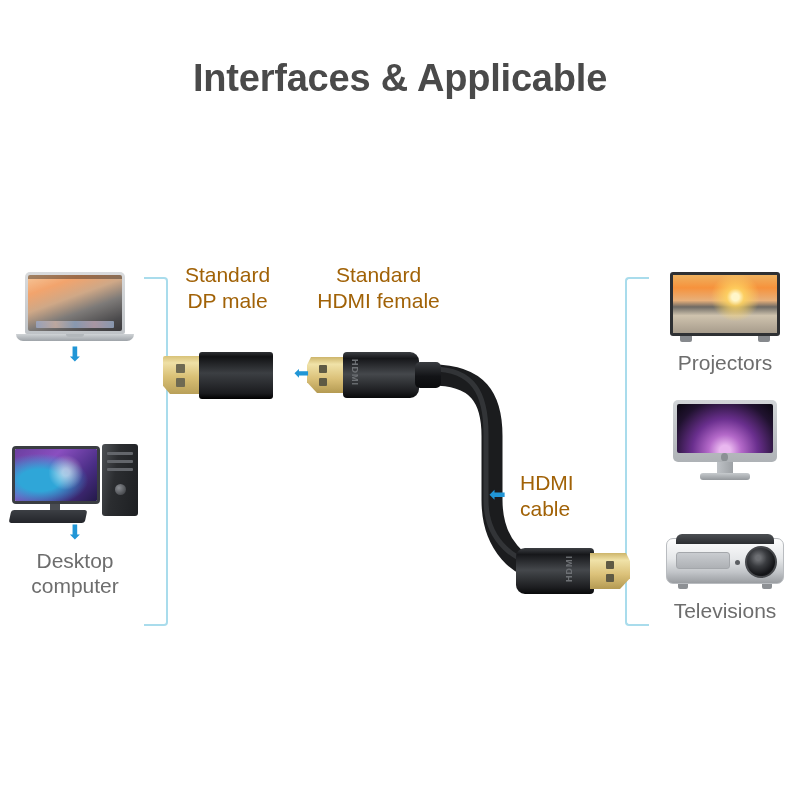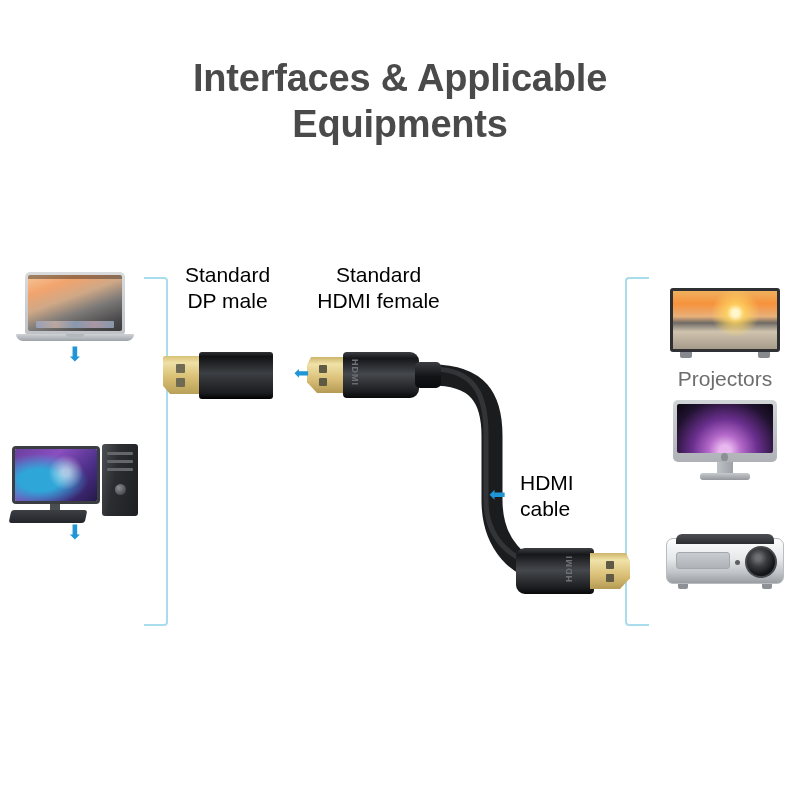--- a/index.html
+++ b/index.html
@@ -311,21 +311,21 @@
     border-radius: 0 0 2px 2px;
   }
   .projector .foot.l { left: 12px; }
   .projector .foot.r { right: 12px; }
 
   
   .center-label {
     position: absolute;
     font-size: 21px;
     line-height: 26px;
-    color: #000000;
+    color: #a16207;
     text-align: center;
     white-space: pre-line;
   }
   #label-dp   { left: 160px; top: 262px; width: 135px; }
   #label-hdmi { left: 296px; top: 262px; width: 165px; }
   #label-cable{ left: 520px; top: 470px; width: 110px; text-align: left; }
 
   .arrow-left {
     position: absolute;
     color: #2196d6;
@@ -443,21 +443,20 @@
 
   svg.cable { position: absolute; left: 0; top: 0; overflow: visible; }
 </style>
 </head>
 <body>
 
 <div id="page">
 
   <div class="title">
     <span>Interfaces &amp; Applicable</span>
-    <span class="line2">Equipments</span>
   </div>
 
   <div class="bracket bracket-left"></div>
   <div class="bracket bracket-right"></div>
 
   <div class="side-col col-left">
 
     <div class="device" style="top:0px;">
       <div class="device-art laptop">
         <div class="screen-frame">
@@ -480,26 +479,28 @@
         <div class="mfoot"></div>
         <div class="keyboard"></div>
         <div class="tower">
           <div class="bay" style="top:8px;"></div>
           <div class="bay" style="top:16px;"></div>
           <div class="bay" style="top:24px;"></div>
           <div class="knob"></div>
         </div>
       </div>
       <div class="arrow-down">⬇</div>
+      <div class="device-label">Desktop
+computer</div>
     </div>
   </div>
 
   <div class="side-col col-right">
 
-    <div class="device" style="top:16px;">
+    <div class="device" style="top:0px;">
       <div class="device-art tv">
         <div class="panel">
           <div class="pic"></div>
         </div>
         <div class="leg l"></div>
         <div class="leg r"></div>
       </div>
       <div class="device-label">Projectors</div>
     </div>
 
@@ -517,20 +518,21 @@
     <div class="device" style="top:262px;">
       <div class="device-art projector">
         <div class="body"></div>
         <div class="top"></div>
         <div class="vent"></div>
         <div class="lens"></div>
         <div class="led"></div>
         <div class="foot l"></div>
         <div class="foot r"></div>
       </div>
+      <div class="device-label">Televisions</div>
     </div>
   </div>
 
   <div id="product">
 
     <svg class="cable" width="800" height="800">
       <path d="M 432 375 C 478 375, 492 398, 492 436 L 492 500 C 492 545, 520 571, 548 571" stroke="#1b1c1e" stroke-width="21" fill="none" stroke-linecap="round"></path>
       <path d="M 432 369 C 474 369, 486 394, 486 434 L 486 500 C 486 541, 516 565, 548 565" stroke="#46494d" stroke-width="5" fill="none" stroke-linecap="round" opacity="0.55"></path>
     </svg>
 

